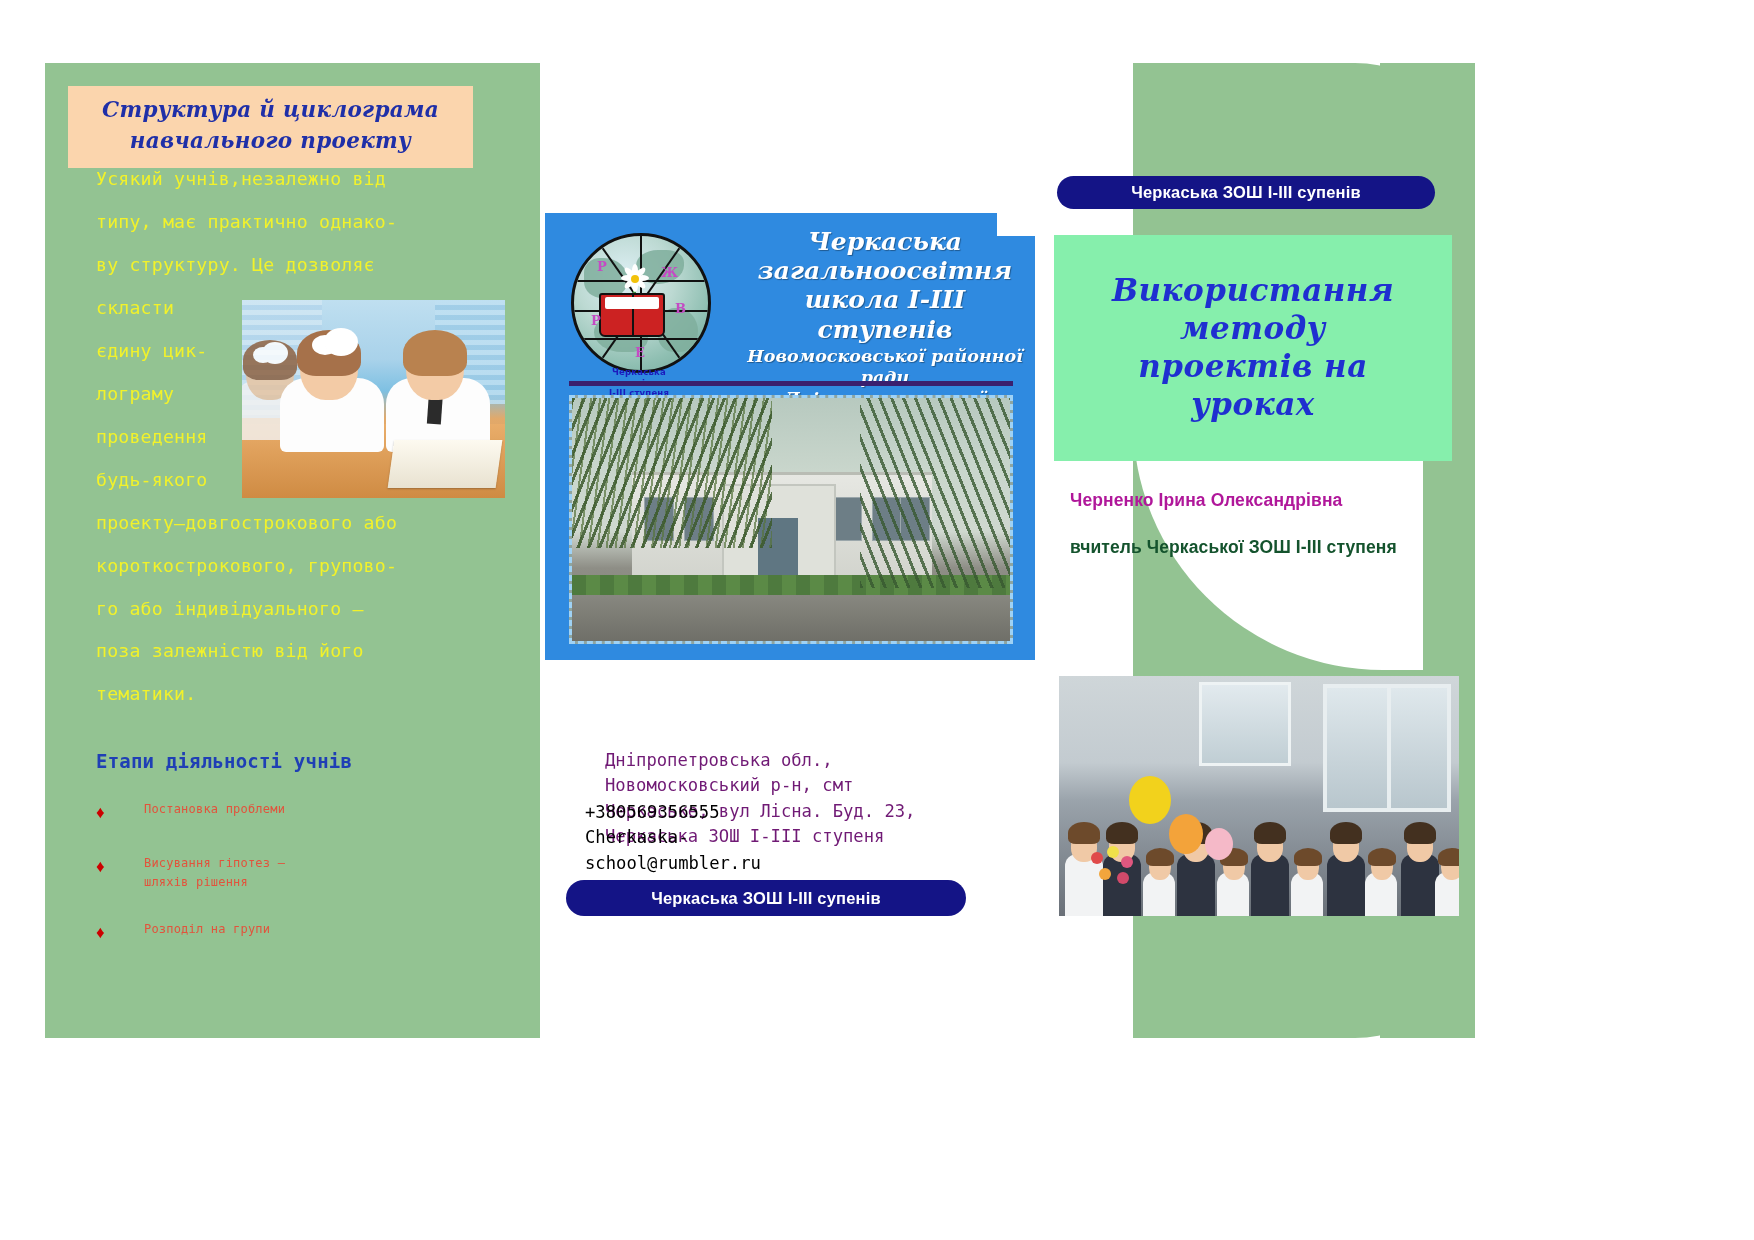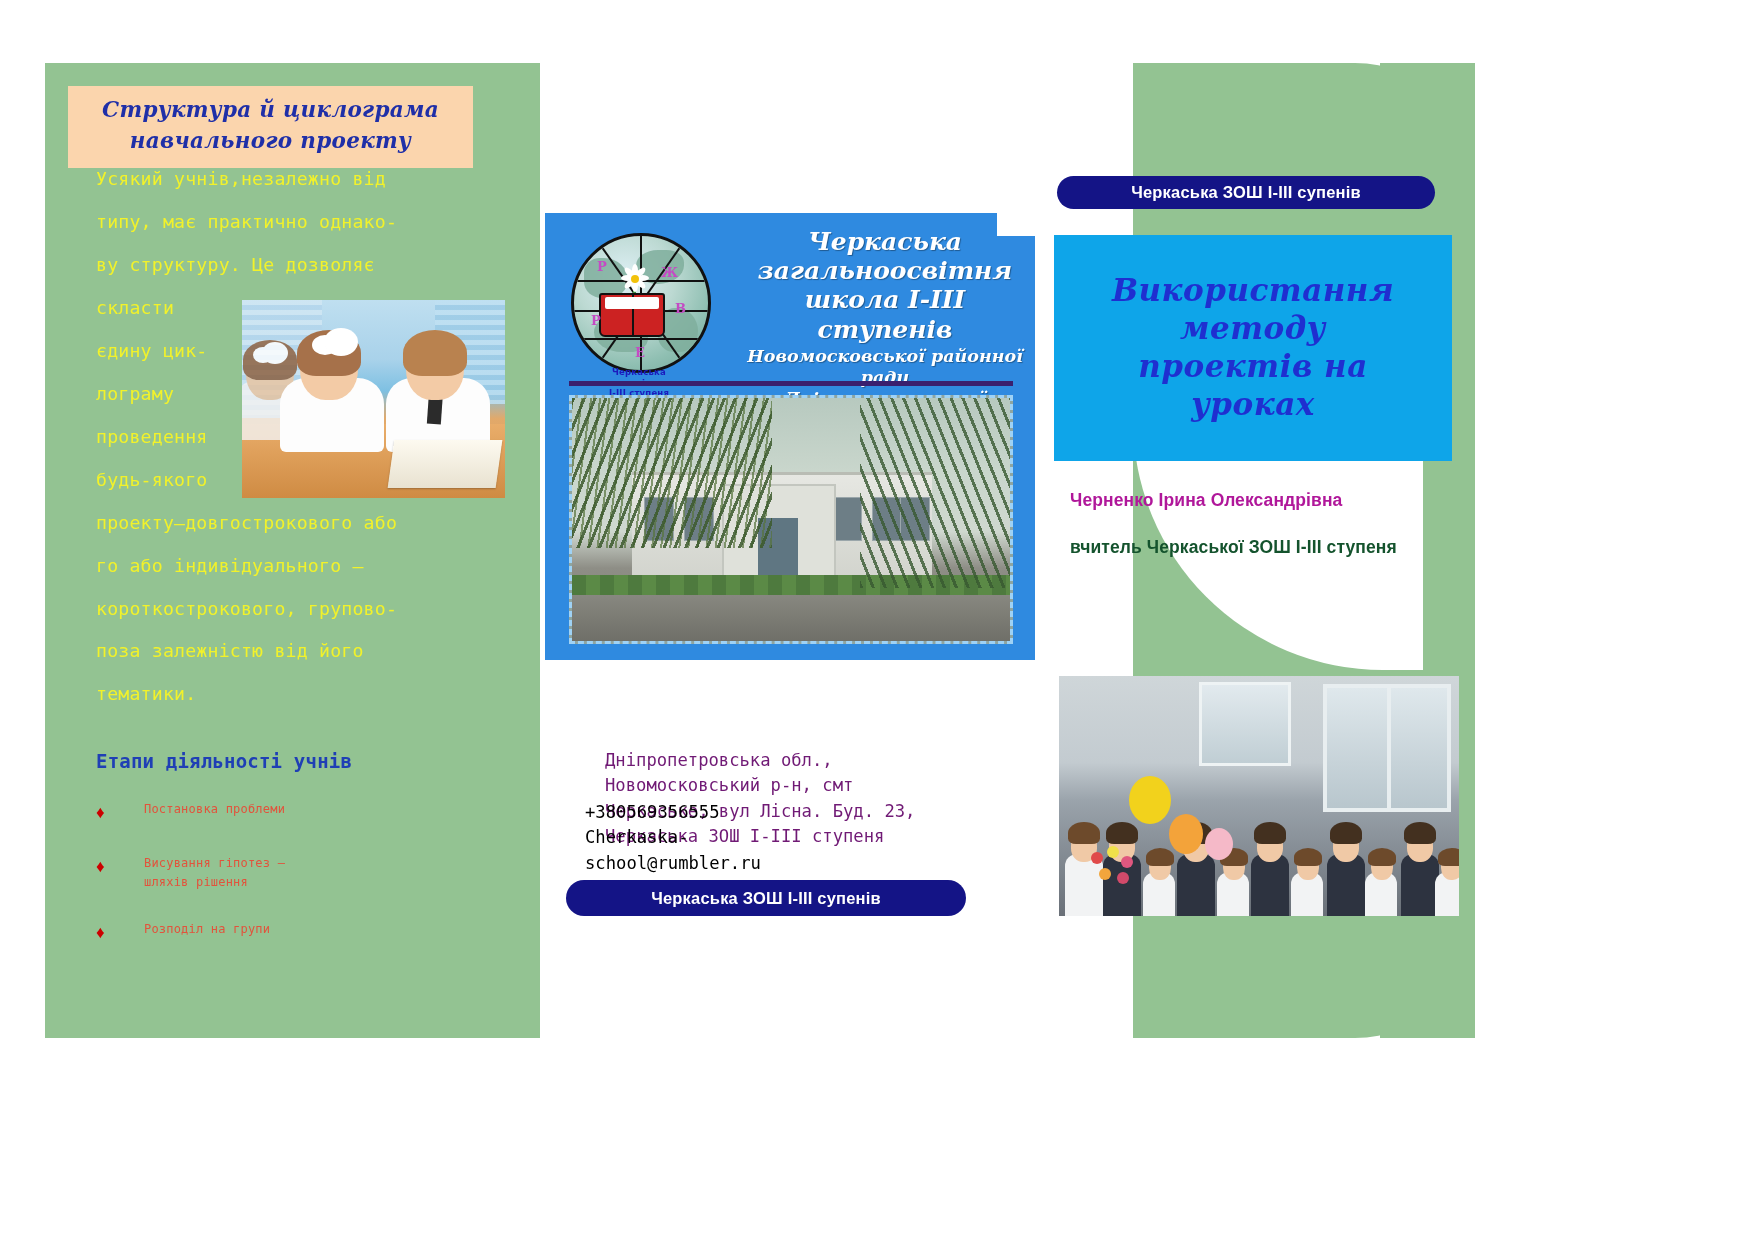--- a/index.html
+++ b/index.html
@@ -420,21 +420,21 @@
     left: 1057px; top: 176px; width: 378px; height: 33px;
   }
 
   
   .pink-box {
     position: absolute;
     left: 1054px;
     top: 235px;
     width: 398px;
     height: 226px;
-    background: #0ea5e9;
+    background: #86efac;
     display: flex;
     align-items: center;
     justify-content: center;
   }
   .pink-box-text {
     font-family: "DejaVu Serif", serif;
     font-weight: bold;
     font-style: italic;
     font-size: 31px;
     line-height: 1.22;
@@ -525,22 +525,22 @@
   <div class="intro-text">
     <div>Усякий учнів,незалежно від</div>
     <div>типу, має практично однако-</div>
     <div>ву структуру. Це дозволяє</div>
     <div>скласти</div>
     <div>єдину цик-</div>
     <div>лограму</div>
     <div>проведення</div>
     <div>будь-якого</div>
     <div>проекту—довгострокового або</div>
+    <div>короткострокового, групово-</div>
     <div>го або індивідуального —</div>
-    <div>короткострокового, групово-</div>
     <div>поза залежністю від його</div>
     <div>тематики.</div>
   </div>
 
   <div class="pupils-photo">
     <div class="ph-bg"></div>
     <div class="ph-blinds"></div>
     <div class="ph-blinds2"></div>
     <div class="ph-desk"></div>
     <div class="kid kid0">

